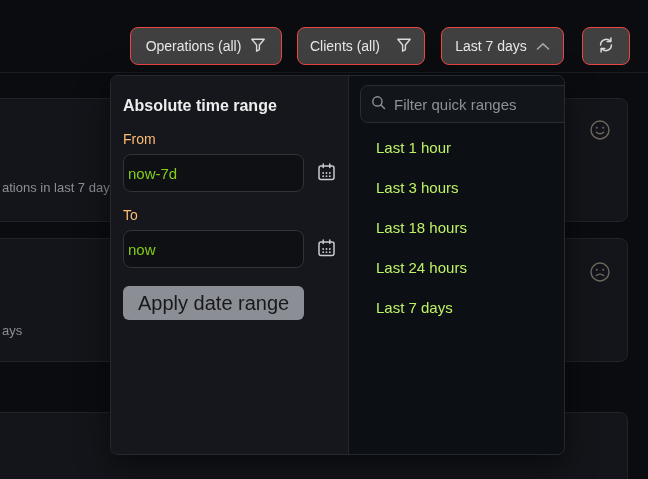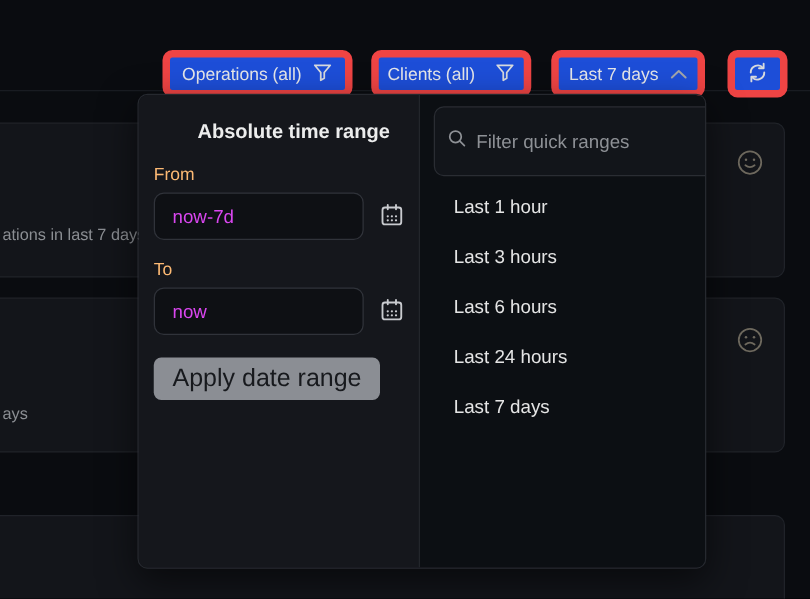--- a/index.html
+++ b/index.html
@@ -44,28 +44,28 @@
   .caption1 { left: 2px; top: 180px; }
   .caption2 { left: 2px; top: 323px; }
 
   .face-icon { position: absolute; }
   .face1 { left: 589px; top: 119px; }
   .face2 { left: 589px; top: 261px; }
 
   
   .tb-btn {
     position: absolute;
-    top: 40px;
+    top: 27px;
     height: 38px;
     display: flex;
     align-items: center;
     justify-content: center;
     gap: 9px;
-    background: #1d4ed8;
-    border: 6px solid #ef4444;
+    background: #404040;
+    border: 1px solid #ef4444;
     border-radius: 8px;
     color: #e6e7e9;
     font-family: "Liberation Sans", sans-serif;
     font-size: 14px;
     cursor: pointer;
   }
   .btn-operations { left: 130px; width: 152px; }
   .btn-clients    { left: 297px; width: 128px; gap: 16px; }
   .btn-timerange  { left: 441px; width: 123px; }
   .btn-refresh    { left: 582px; width: 48px; }
@@ -87,44 +87,43 @@
     background: #15171c;
     border-right: 1px solid #23262b;
     padding: 14px 12px 0 12px;
   }
   .tp-title {
     font-size: 16px;
     font-weight: 700;
     color: #eceded;
     line-height: 20px;
     margin-top: 6px;
-    margin-left: 35px;
   }
   .tp-label {
     display: block;
     font-size: 14px;
     color: #fdba74;
     margin-top: 15px;
     line-height: 16px;
   }
   .field-row {
     display: flex;
     align-items: center;
     margin-top: 7px;
   }
   .tp-input {
-    width: 168px;
+    width: 181px;
     height: 38px;
     background: #0e1014;
     border: 1px solid #30333a;
     border-radius: 8px;
-    color: #d946ef;
+    color: #84cc16;
     font-family: "Liberation Sans", sans-serif;
     font-size: 15px;
-    padding: 0 14px;
+    padding: 0 4px;
     outline: none;
   }
   .cal-btn {
     background: none;
     border: none;
     padding: 0;
     margin-left: 13px;
     cursor: pointer;
     display: flex;
     align-items: center;
@@ -142,21 +141,21 @@
     font-weight: 500;
     cursor: pointer;
   }
   .tp-right {
     flex: 1;
     background: #0c0f13;
     padding-top: 9px;
   }
   .search-box {
     margin: 0 10px 0 11px;
-    height: 56px;
+    height: 38px;
     background: #12151a;
     border: 1px solid #2a2d33;
     border-radius: 8px;
     display: flex;
     align-items: center;
     padding: 0 10px;
     gap: 8px;
   }
   .search-box input {
     flex: 1;
@@ -173,21 +172,21 @@
     list-style: none;
     margin-top: 4px;
   }
   .range-list li {
     height: 40px;
     display: flex;
     align-items: center;
     padding-left: 27px;
     font-size: 15px;
     font-weight: 500;
-    color: #e5e5e5;
+    color: #bef264;
     cursor: pointer;
   }
 </style>
 </head>
 <body>
 
 <div class="screen">
 
   <div class="header-divider"></div>
 
@@ -306,21 +305,21 @@
             <circle cx="6.4" cy="6.4" r="4.6" stroke="#8e9196" stroke-width="1.4"></circle>
             <path d="M9.9 9.9L13.5 13.5" stroke="#8e9196" stroke-width="1.4" stroke-linecap="round"></path>
           </svg>
         </span>
         <input type="text" placeholder="Filter quick ranges" style="">
       </div>
 
       <ul class="range-list">
         <li>Last 1 hour</li>
         <li>Last 3 hours</li>
-        <li>Last 6 hours</li>
+        <li>Last 18 hours</li>
         <li>Last 24 hours</li>
         <li>Last 7 days</li>
       </ul>
     </div>
 
   </div>
 
 </div>
 
 </body></html>

